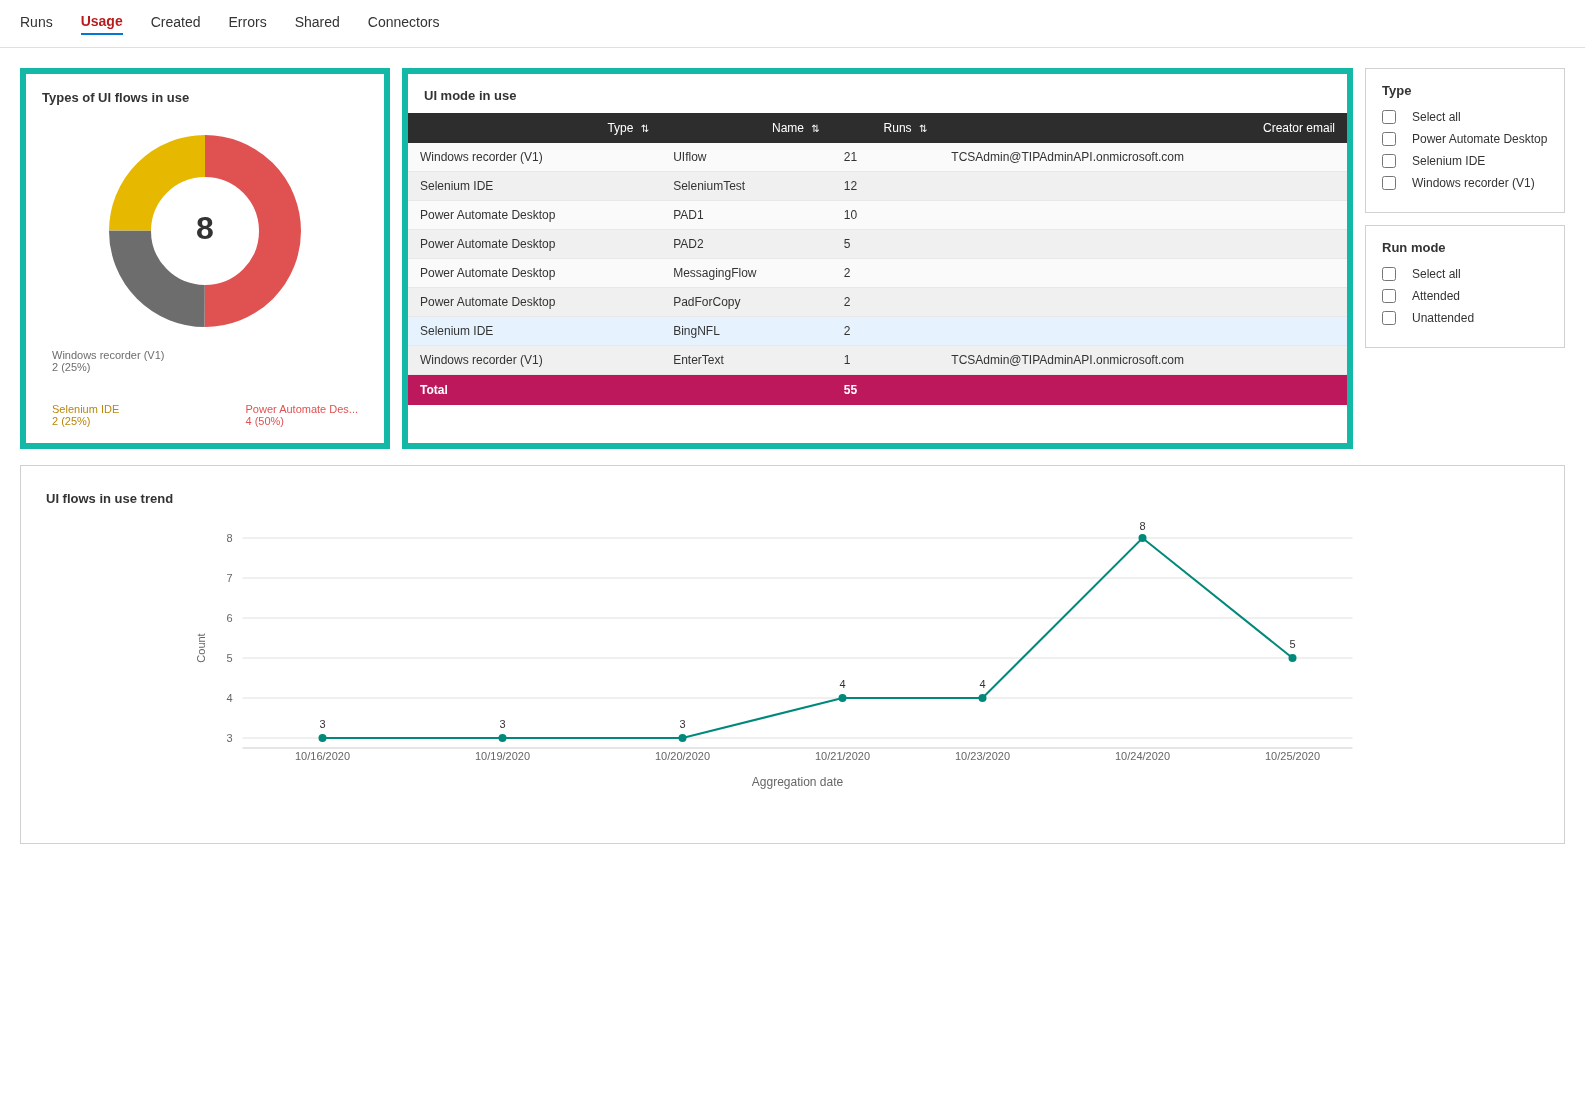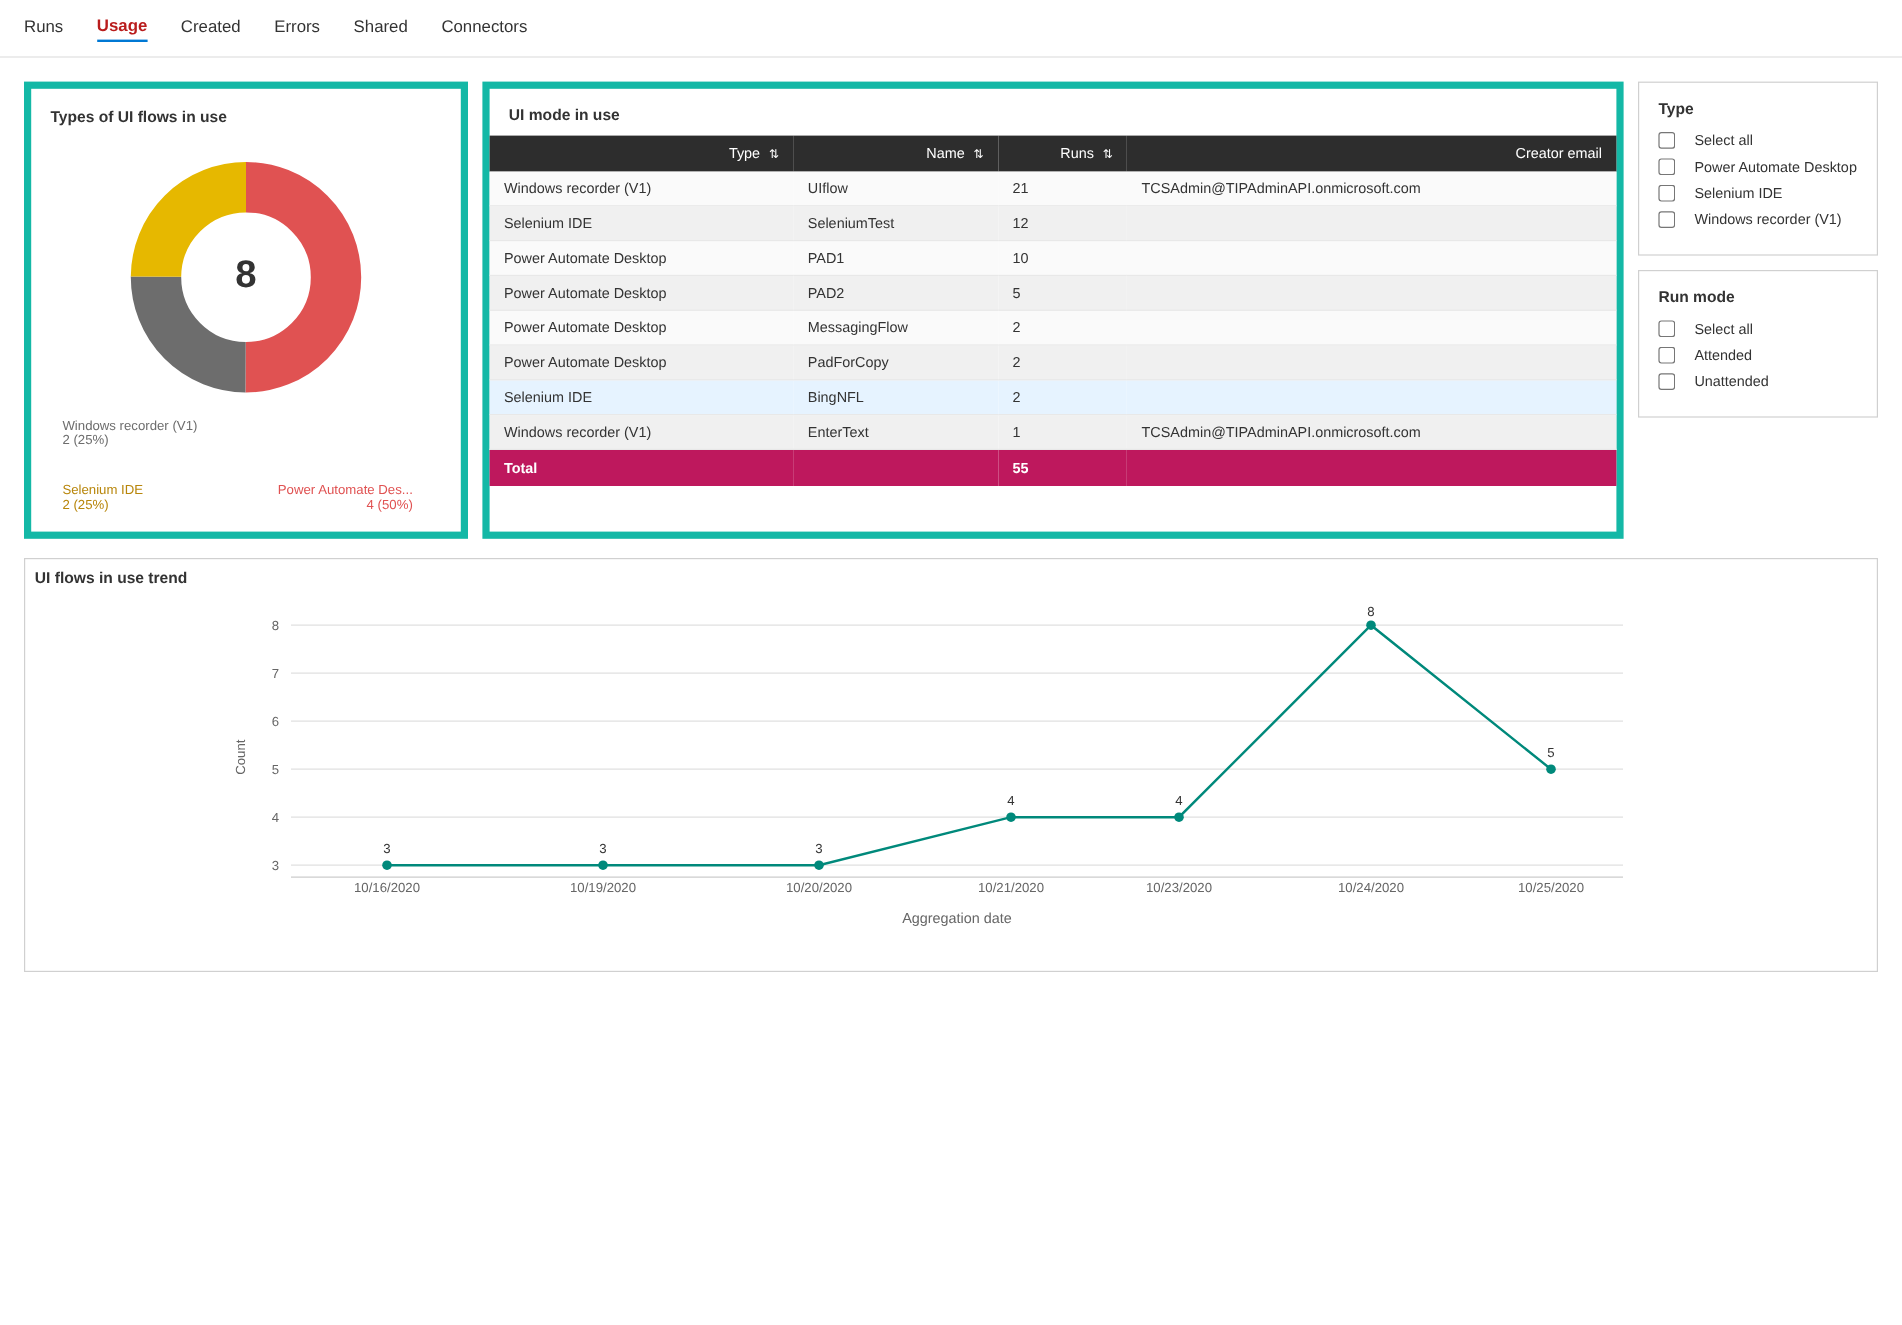--- a/index.html
+++ b/index.html
@@ -41,21 +41,21 @@
     tbody tr { border-bottom: 1px solid #e8e8e8; }
     tbody tr:nth-child(odd) { background: #fafafa; }
     tbody tr:nth-child(even) { background: #f0f0f0; }
     tbody tr.highlighted { background: #e6f3ff; }
     tbody td { padding: 7px 12px; font-size: 12px; }
     tfoot tr { background: #be185d; }
     tfoot td { padding: 8px 12px; color: #fff; font-size: 12px; font-weight: 600; }
     
     .donut-container { display: flex; flex-direction: column; align-items: center; }
     
-    .trend-panel { border: 1px solid #d0d0d0; background: #fff; padding: 8px; }
+    .trend-panel { border: 1px solid #d0d0d0; background: #fff; padding: 25px; }
     .trend-panel h3 { font-size: 13px; font-weight: 600; margin-bottom: 12px; }
     
     .chart-area { position: relative; height: 300px; }
     
     svg.donut { overflow: visible; }
     
     .sort-arrow { font-size: 10px; margin-left: 4px; }
   </style>
 </head>
 <body>
@@ -94,21 +94,21 @@
             <div style="display:flex; flex-direction:column; align-items:flex-start; margin-left:10px;">
               <span style="color:#6d6d6d; font-size:11px;">Windows recorder (V1)</span>
               <span style="color:#6d6d6d; font-size:11px;">2 (25%)</span>
             </div>
           </div>
           <div style="display:flex; justify-content:space-between;">
             <div style="display:flex; flex-direction:column; align-items:flex-start; margin-left:10px;">
               <span style="color:#b8860b; font-size:11px;">Selenium IDE</span>
               <span style="color:#b8860b; font-size:11px;">2 (25%)</span>
             </div>
-            <div style="display:flex; flex-direction:column; align-items:flex-end; margin-right:24px;">
+            <div style="display:flex; flex-direction:column; margin-right:10px;">
               <span style="color:#e05252; font-size:11px;">Power Automate Des...</span>
               <span style="color:#e05252; font-size:11px;">4 (50%)</span>
             </div>
           </div>
         </div>
       </div>
     </div>
 
     <div class="panel table-panel">
       <h3>UI mode in use</h3>

